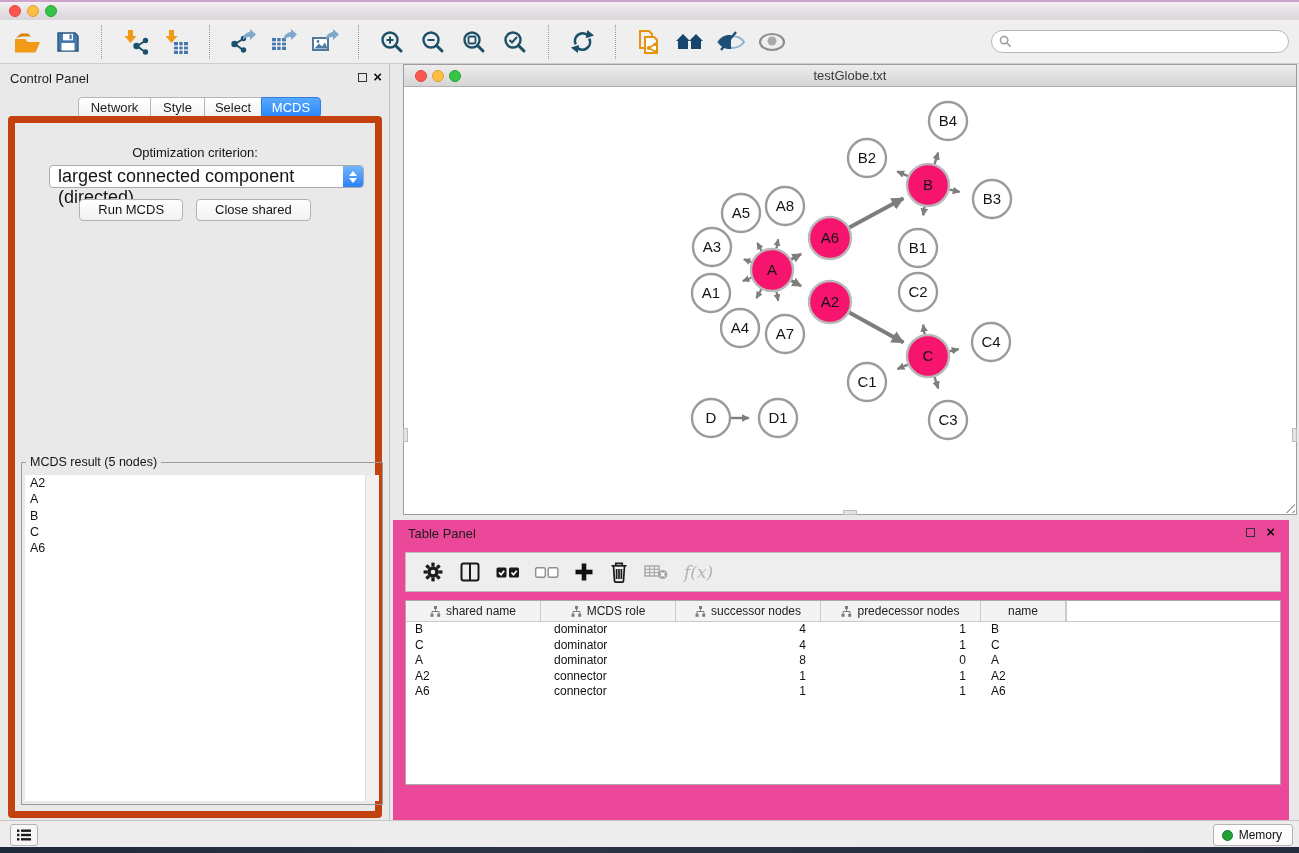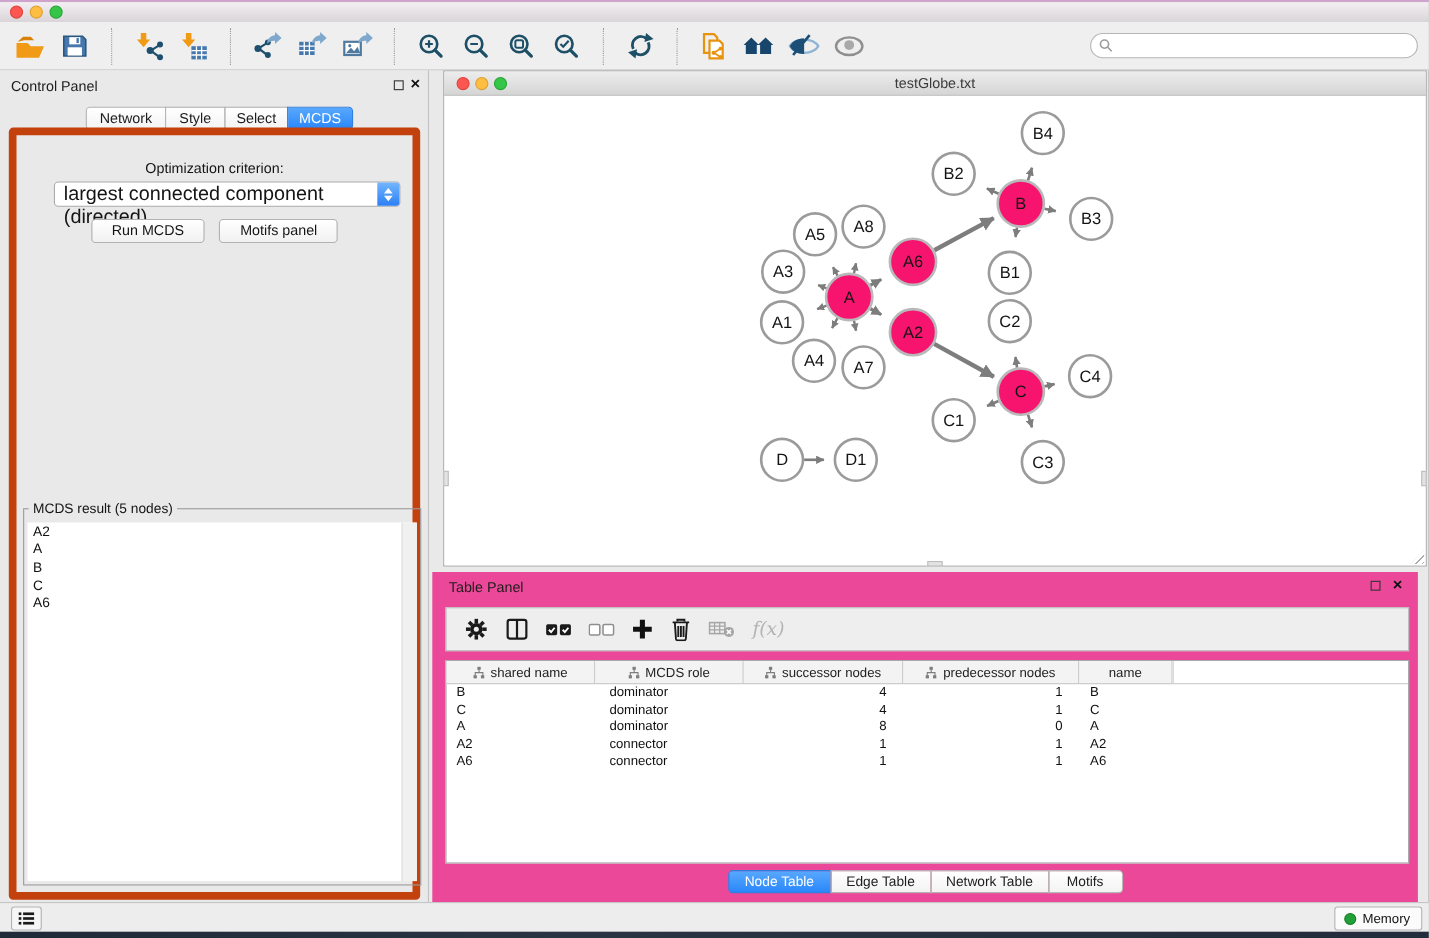--- a/index.html
+++ b/index.html
@@ -308,21 +308,21 @@
       <div class="opt-label">Optimization criterion:</div>
       <div class="dropdown">
         <span>largest connected component (directed)</span>
         <span class="dd-step">
             <span class="tri-up"></span>
             <span class="tri-dn"></span>
           </span>
       </div>
       <div class="btn-row">
         <button class="macbtn">Run MCDS</button>
-        <button class="macbtn">Motifs panel</button>
+        <button class="macbtn">Close shared</button>
       </div>
       <div class="result-fieldset">
         <span class="result-legend">MCDS result (5 nodes)</span>
         <div class="result-list">
           <div class="result-item">A2</div>
           <div class="result-item">A</div>
           <div class="result-item">B</div>
           <div class="result-item">C</div>
           <div class="result-item">A6</div>
           <div class="result-scroll"></div>
@@ -571,28 +571,20 @@
       </div>
       <div class="trow">
         <div class="td c0">A6</div>
         <div class="td c1">connector</div>
         <div class="td c2">1</div>
         <div class="td c3">1</div>
         <div class="td c4">A6</div>
       </div>
     </div>
 
-    <div class="tp-tabs">
-      <div class="seg">
-        <div class="segbtn active">Node Table</div>
-        <div class="segbtn">Edge Table</div>
-        <div class="segbtn">Network Table</div>
-        <div class="segbtn">Motifs</div>
-      </div>
-    </div>
   </div>
 
   <div class="statusbar">
     <div class="sb-left">
       <svg width="16" height="16" viewBox="0 0 16 16" fill="#1a1a1a">
         <rect x="1" y="2.5" width="2.4" height="2.4"></rect>
           <rect x="5" y="2.5" width="10" height="2.4"></rect>
         <rect x="1" y="6.8" width="2.4" height="2.4"></rect>
           <rect x="5" y="6.8" width="10" height="2.4"></rect>
         <rect x="1" y="11.1" width="2.4" height="2.4"></rect>

